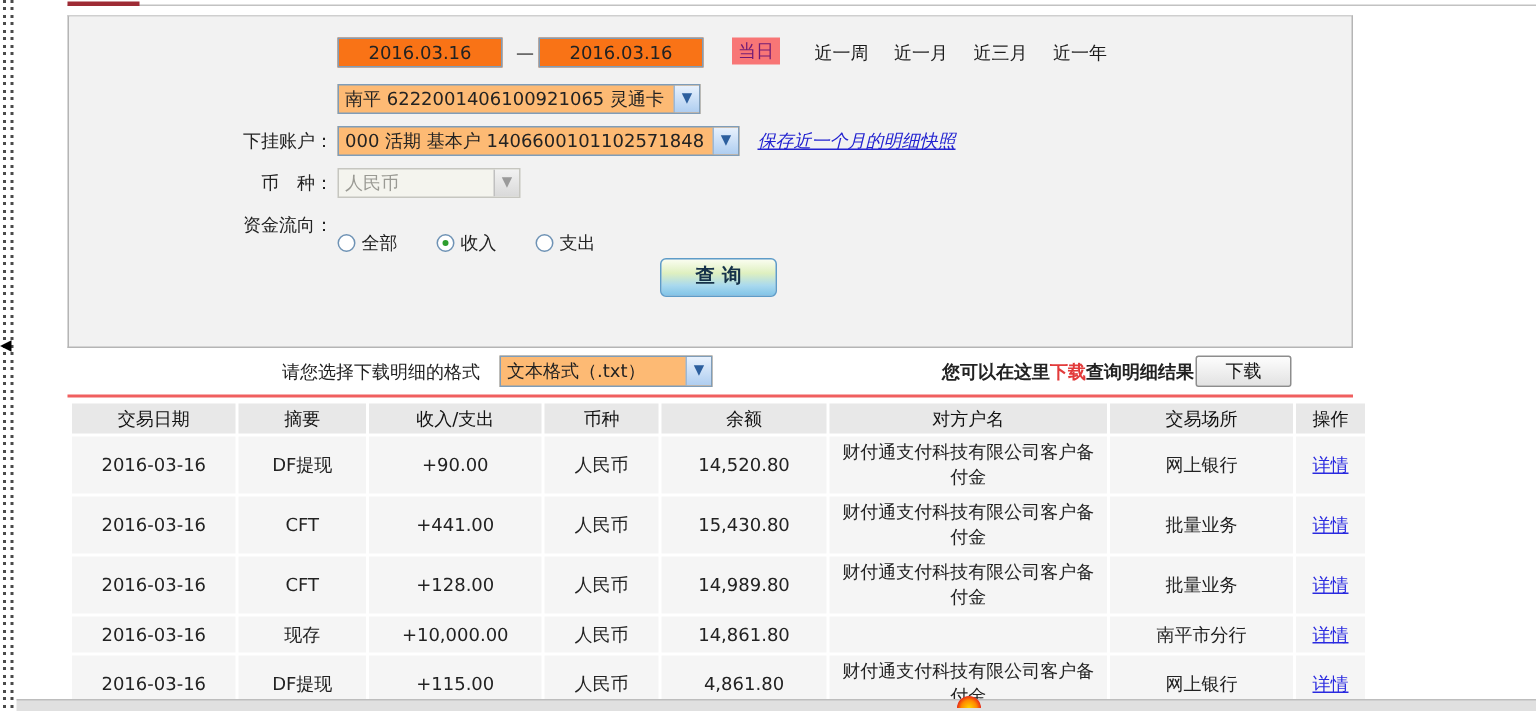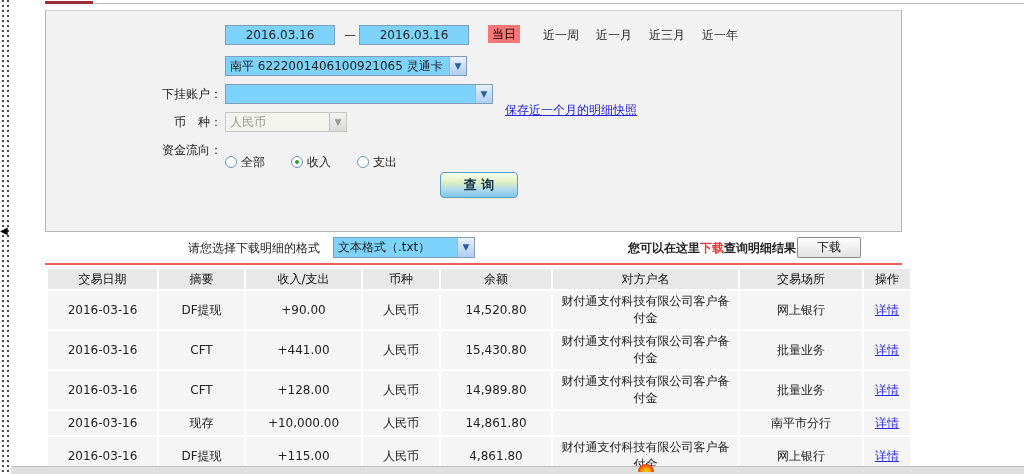--- a/index.html
+++ b/index.html
@@ -17,32 +17,32 @@
   .top-line { position:absolute; left:45px; top:3px; width:979px; height:1px; background:#c2c2c2; }
   .top-red  { position:absolute; left:45px; top:1px; width:48px; height:3px; background:#9e2b35; }
 
   
   .panel { position:absolute; left:45px; top:10px; width:857px; height:222px;
      background:#f2f2f2; border:1px solid #b5b5b5; border-top-color:#cfcfcf; }
   .frow { position:absolute; left:0; width:100%; height:22px; line-height:20px; }
   .flbl { position:absolute; left:0; top:0; width:176px; text-align:right; white-space:nowrap; }
 
   .txt-input { position:absolute; top:0; height:20px; width:110px; border:1px solid #7f9db9;
-     background:#7dd3fc; text-align:center; font:12px "DejaVu Sans","Liberation Sans",sans-serif; color:#222; }
+     background:#f97316; text-align:center; font:12px "DejaVu Sans","Liberation Sans",sans-serif; color:#222; }
   .dash { position:absolute; top:0; color:#333; }
 
-  .sel { position:absolute; top:0; height:20px; border:1px solid #7f9db9; background:#7dd3fc;
+  .sel { position:absolute; top:0; height:20px; border:1px solid #7f9db9; background:#fdba74;
      line-height:18px; padding-left:4px; white-space:nowrap; overflow:hidden; cursor:default; }
   .sel .sel-arrow { position:absolute; right:0; top:0; width:17px; height:100%;
      background:linear-gradient(180deg,#e9f2fd,#aecdf0); border-left:1px solid #9ab8d8;
      color:#2c5f9e; font-size:9px; text-align:center; line-height:18px; }
   .sel.disabled { border-color:#c6c6c0; background:#f4f4ee; color:#9a9a94; }
   .sel.disabled .sel-arrow { background:linear-gradient(180deg,#f2f2f2,#d9d9d9); border-left:1px solid #c0c0c0; color:#9a9a9a; }
 
-  .badge-today { position:absolute; top:0; width:32px; height:18px; background:#f87676; color:#000000;
+  .badge-today { position:absolute; top:0; width:32px; height:18px; background:#f87676; color:#701a75;
      text-align:center; line-height:18px; cursor:pointer; }
   .quick-links { position:absolute; top:0; display:flex; gap:17px; white-space:nowrap; color:#1c1c1c; }
   .quick-links span { cursor:pointer; }
 
   a.lnk { color:#2323d0; text-decoration:underline; cursor:pointer; white-space:nowrap; }
 
   .radio-group { position:absolute; left:179px; top:12px; display:flex; align-items:center; }
   .radio { display:inline-flex; align-items:center; cursor:pointer; }
   .radio .circ { width:12px; height:12px; border:1px solid #6f93b5; border-radius:50%; background:#fff;
      margin-right:4px; position:relative; }
@@ -114,23 +114,24 @@
   <div class="frow" style="top:45px;">
     <div class="sel" style="left:179px; width:242px;">
       <span>南平 6222001406100921065 灵通卡</span>
       <span class="sel-arrow">▼</span>
     </div>
   </div>
 
   <div class="frow" style="top:73px;">
     <span class="flbl">下挂账户：</span>
     <div class="sel" style="left:179px; width:268px;">
+      <span>000 活期 基本户 1406600101102571848</span>
       <span class="sel-arrow">▼</span>
     </div>
-    <a class="lnk" style="position:absolute; left:459px; top:16px;">保存近一个月的明细快照</a>
+    <a class="lnk" style="position:absolute; left:459px; top:0;font-style:italic;">保存近一个月的明细快照</a>
   </div>
 
   <div class="frow" style="top:101px;">
     <span class="flbl">币　种：</span>
     <div class="sel disabled" style="left:179px; width:122px;">
       <span>人民币</span>
       <span class="sel-arrow">▼</span>
     </div>
   </div>
 

